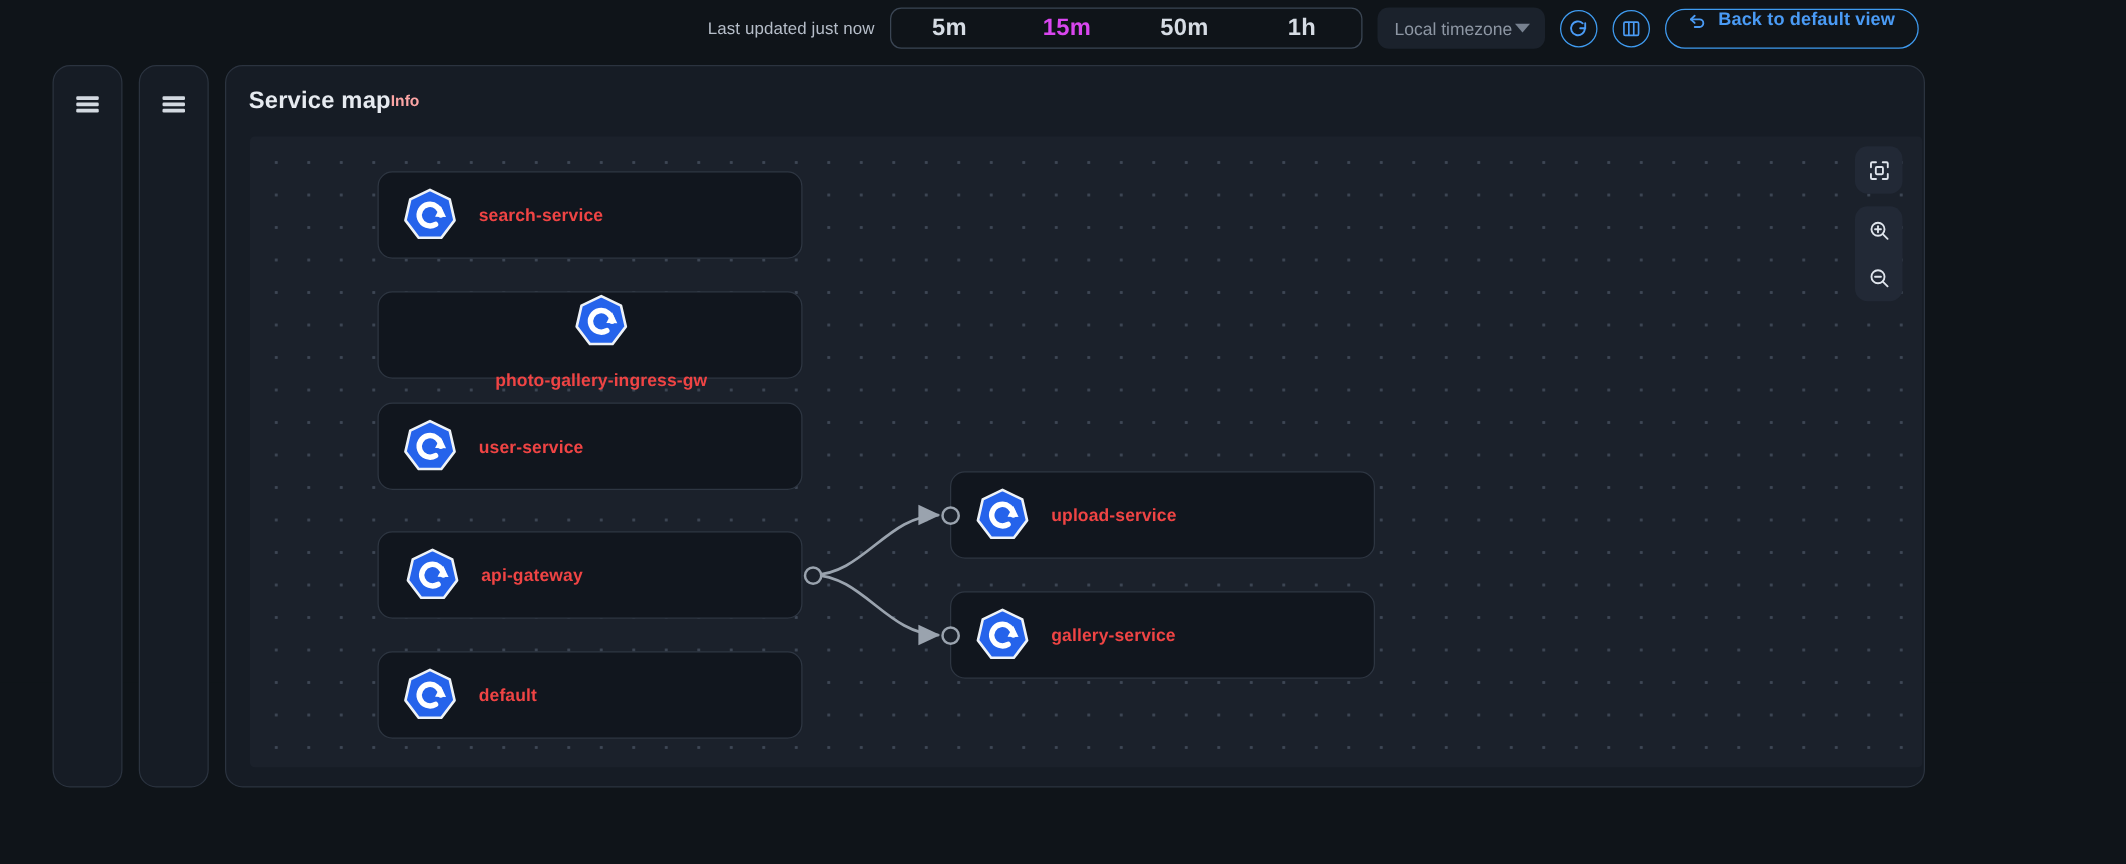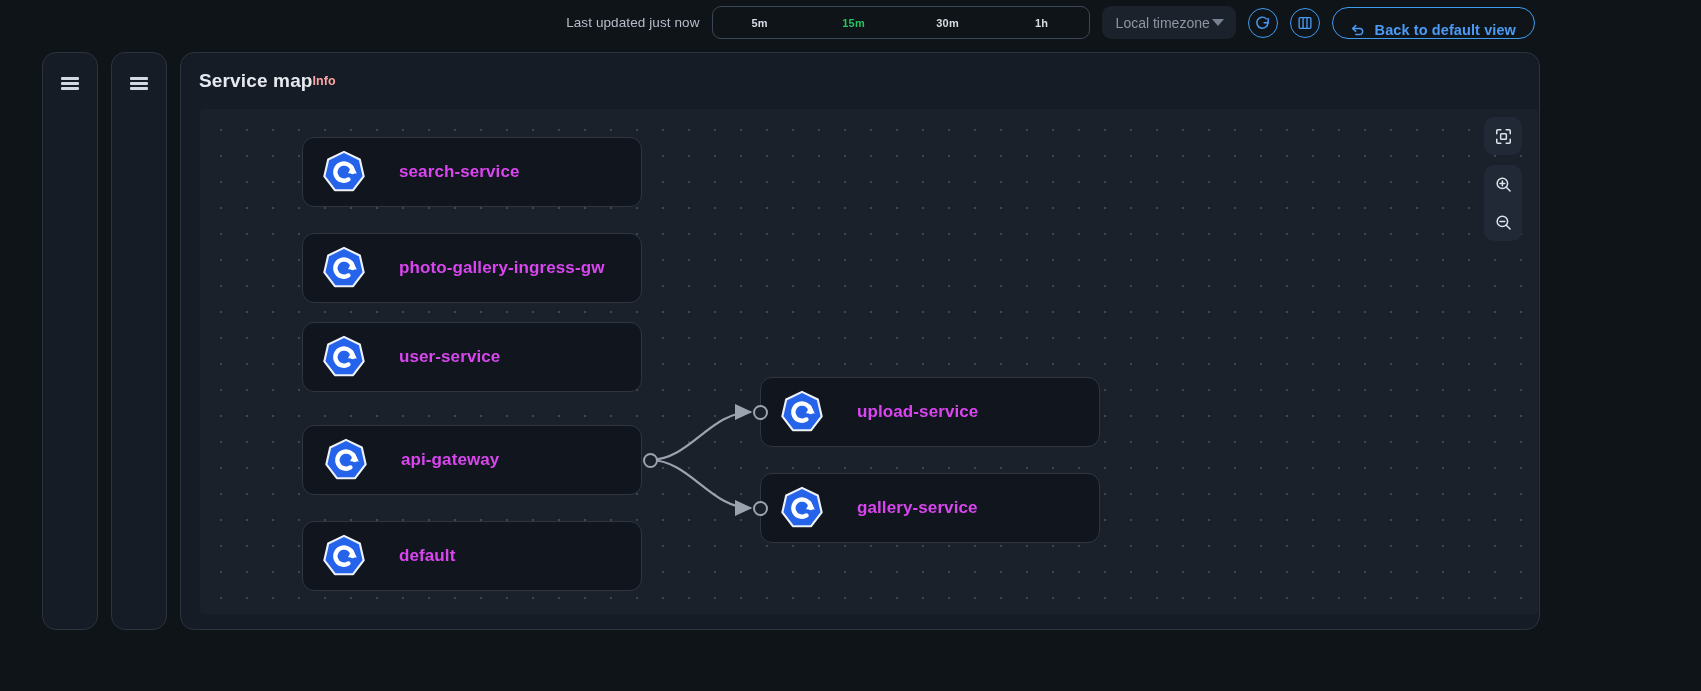--- a/index.html
+++ b/index.html
@@ -48,27 +48,27 @@
     border: 1px solid #3b4654;
     border-radius: 9px;
     overflow: hidden;
     background: transparent;
   }
   .range-item {
     min-width: 94px;
     display: flex;
     align-items: center;
     justify-content: center;
-    font-size: 11px;
+    font-size: 19px;
     font-weight: 700;
     color: #d6dce4;
     cursor: pointer;
     letter-spacing: .2px;
   }
-  .range-item.active { color: #22c55e; text-align: right; }
+  .range-item.active { color: #d946ef; text-align: right; }
 
   .tz-select {
     height: 33px;
     min-width: 134px;
     border-radius: 9px;
     background: #1b222c;
     display: flex;
     align-items: center;
     justify-content: space-between;
     padding: 0 12px 0 14px;
@@ -97,21 +97,21 @@
     cursor: pointer;
     background: transparent;
     flex: none;
   }
 
   .back-btn {
     height: 32px;
     border: 1.6px solid #3f9bf0;
     border-radius: 16px;
     display: flex;
-    align-items: flex-end;
+    align-items: flex-start;
     gap: 9px;
     padding: 0 18px 0 16px;
     cursor: pointer;
     background: transparent;
   }
   .back-btn span {
     font-size: 14.5px;
     font-weight: 700;
     color: #4a9bf5;
     white-space: nowrap;
@@ -213,26 +213,25 @@
     background: #11161e;
     border: 1px solid #2e3642;
     border-radius: 12px;
     display: flex;
     align-items: center;
     gap: 16px;
     padding-left: 18px;
     cursor: pointer;
   }
   .node-label {
-    font-size: 17px;
+    font-size: 14px;
     font-weight: 700;
-    color: #d946ef;
+    color: #ef4444;
     letter-spacing: .1px;
     white-space: nowrap;
-    margin-left: 16px;
   }
 
   .k8s-icon { width: 46px; height: 46px; flex: none; }
 
   .handle {
     position: absolute;
     width: 15px; height: 15px;
     border-radius: 50%;
     background: #1b212b;
     border: 2.2px solid #9aa3ae;
@@ -269,21 +268,21 @@
 
 <div class="app">
 
   <div class="topbar">
 
     <div class="last-updated">Last updated just now</div>
 
     <div class="range-group">
       <div class="range-item">5m</div>
       <div class="range-item active">15m</div>
-      <div class="range-item">30m</div>
+      <div class="range-item">50m</div>
       <div class="range-item">1h</div>
     </div>
 
     <div class="tz-select">
       <span class="tz-label">Local timezone</span>
       <span class="caret"></span>
     </div>
 
     <div class="icon-btn">
       <svg width="17" height="17" viewBox="0 0 24 24" fill="none" stroke="#4a9bf5" stroke-width="2.1" stroke-linecap="round">
@@ -345,21 +344,21 @@
 
       <div id="nodes-layer">
           <div class="node" style="left: 102px; top: 28px; width: 340px; height: 70px;">
             <svg class="k8s-icon" viewBox="0 0 48 48">
     <polygon points="24,3 40.5,11 44.5,28.5 33.5,43 14.5,43 3.5,28.5 7.5,11" fill="#2563eb" stroke="#eef2f7" stroke-width="2.2" stroke-linejoin="round"></polygon>
     <path d="M33 24 A9 9 0 1 0 28.6 31.8" fill="none" stroke="#ffffff" stroke-width="4.6" stroke-linecap="round"></path>
     <polygon points="33,16.4 37.4,25.6 28.2,25.4" fill="#ffffff"></polygon>
   </svg>
             <span class="node-label">search-service</span>
           </div>
-          <div class="node" style="left: 102px; top: 124px; width: 340px; height: 70px;">
+          <div class="node" style="left: 102px; top: 124px; width: 340px; height: 70px; flex-direction: column;">
             <svg class="k8s-icon" viewBox="0 0 48 48">
     <polygon points="24,3 40.5,11 44.5,28.5 33.5,43 14.5,43 3.5,28.5 7.5,11" fill="#2563eb" stroke="#eef2f7" stroke-width="2.2" stroke-linejoin="round"></polygon>
     <path d="M33 24 A9 9 0 1 0 28.6 31.8" fill="none" stroke="#ffffff" stroke-width="4.6" stroke-linecap="round"></path>
     <polygon points="33,16.4 37.4,25.6 28.2,25.4" fill="#ffffff"></polygon>
   </svg>
             <span class="node-label">photo-gallery-ingress-gw</span>
           </div>
           <div class="node" style="left: 102px; top: 213px; width: 340px; height: 70px;">
             <svg class="k8s-icon" viewBox="0 0 48 48">
     <polygon points="24,3 40.5,11 44.5,28.5 33.5,43 14.5,43 3.5,28.5 7.5,11" fill="#2563eb" stroke="#eef2f7" stroke-width="2.2" stroke-linejoin="round"></polygon>

